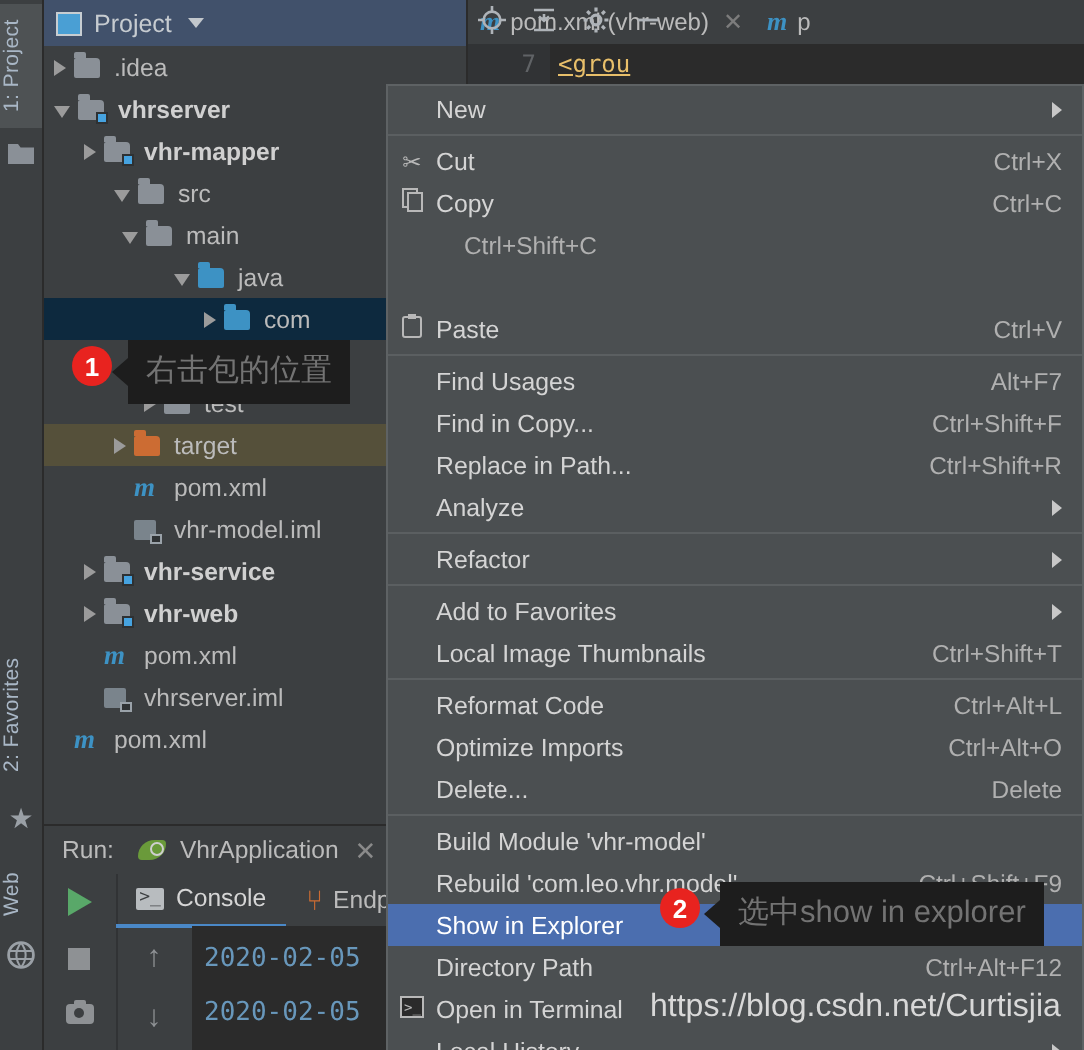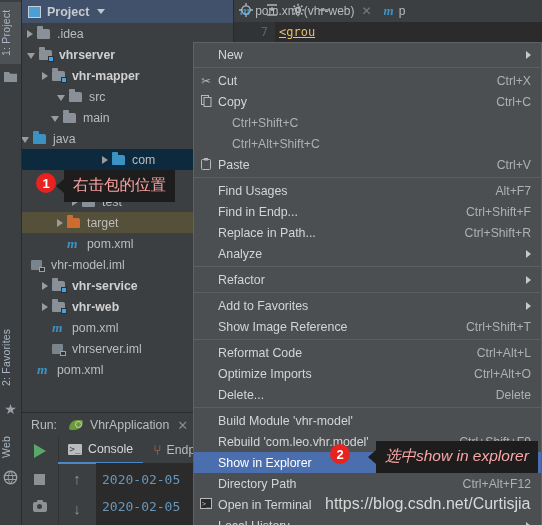--- a/index.html
+++ b/index.html
@@ -47,21 +47,20 @@
     width: 212px; height: 412px;
     background: #3c3f41;
     border-right: 1px solid #2b2b2b;
   }
   .proj-header {
     position: absolute; left: 0; top: 0; right: 0; height: 23px;
     background: #41516b;
     display: flex; align-items: center;
     padding-left: 7px;
     box-sizing: border-box;
-    font-weight: bold;
   }
   .proj-header .sq {
     width: 13px; height: 12px;
     background: #4a9fd4;
     border: 1.5px solid #c7cdd2;
     box-sizing: border-box;
     margin-right: 6px;
   }
   .proj-header .title {
     color: #c6cbd0; font-size: 12.5px;
@@ -243,21 +242,21 @@
     position: absolute; z-index: 70;
     width: 20px; height: 20px; border-radius: 50%;
     background: #e8231f; color: #fff;
     font-size: 13px; font-weight: bold;
     display: flex; align-items: center; justify-content: center;
     font-family: "Liberation Sans", sans-serif;
   }
   .callout {
     position: absolute; z-index: 69;
     background: #1d1d1d;
-    color: #fca5a5;
+    color: #737373;
     font-size: 15.5px;
     padding: 5px 9px 6px 9px;
     white-space: nowrap;
     font-family: "Liberation Sans", sans-serif;
   }
   .callout::before {
     content: ""; position: absolute;
     left: -8px; top: 50%; transform: translateY(-50%);
     border-top: 7px solid transparent;
     border-bottom: 7px solid transparent;
@@ -455,28 +454,28 @@
           </span>
           <span class="bold">vhr-mapper</span>
         </div>
         <div class="row" style="padding-left: 36px;">
           <span class="arrow down"></span>
           <span class="ico">
             <span class="folder"></span>
           </span>
           <span>src</span>
         </div>
-        <div class="row" style="padding-left: 30px;">
+        <div class="row" style="padding-left: 40px;">
           <span class="arrow down"></span>
           <span class="ico">
             <span class="folder"></span>
           </span>
           <span>main</span>
         </div>
-        <div class="row" style="">
+        <div class="row" style="padding-left: 66px;">
           <span class="arrow down"></span>
           <span class="ico">
             <span class="folder blue"></span>
           </span>
           <span>java</span>
         </div>
         <div class="row sel" style="padding-left: 81px;">
           <span class="arrow right"></span>
           <span class="ico">
             <span class="folder blue"></span>
@@ -510,21 +509,21 @@
           </span>
           <span>target</span>
         </div>
         <div class="row" style="padding-left: 36px;">
           <span class="arrow none"></span>
           <span class="ico">
             <span class="m-ico">m</span>
           </span>
           <span>pom.xml</span>
         </div>
-        <div class="row" style="">
+        <div class="row" style="padding-left: 36px;">
           <span class="arrow none"></span>
           <span class="ico">
             <span class="iml-ico"></span>
           </span>
           <span>vhr-model.iml</span>
         </div>
         <div class="row" style="padding-left: 21px;">
           <span class="arrow right"></span>
           <span class="ico">
             <span class="folder"></span>
@@ -651,39 +650,38 @@
           </svg></span>
         <span class="mi-label">Copy</span>
         <span class="mi-key">Ctrl+C</span>
       </div>
       <div class="mi">
         <span class="mi-ico"></span>
         <span class="mi-key">Ctrl+Shift+C</span>
       </div>
       <div class="mi">
         <span class="mi-ico"></span>
-        <span class="mi-key">Ctrl+Alt+Shift+C</span>
       </div>
       <div class="mi">
         <span class="mi-ico"><svg width="10" height="12" viewBox="0 0 10 12">
             <rect x="0.5" y="1.5" width="9" height="10" rx="1" fill="none" stroke="#b8b8b8"></rect>
             <rect x="3" y="0" width="4" height="2.5" fill="#b8b8b8"></rect>
           </svg></span>
         <span class="mi-label">Paste</span>
         <span class="mi-key">Ctrl+V</span>
       </div>
       <div class="msep"></div>
       <div class="mi">
         <span class="mi-ico"></span>
         <span class="mi-label">Find Usages</span>
         <span class="mi-key">Alt+F7</span>
       </div>
       <div class="mi">
         <span class="mi-ico"></span>
-        <span class="mi-label">Find in Endp...</span>
+        <span class="mi-label">Find in Copy...</span>
         <span class="mi-key">Ctrl+Shift+F</span>
       </div>
       <div class="mi">
         <span class="mi-ico"></span>
         <span class="mi-label">Replace in Path...</span>
         <span class="mi-key">Ctrl+Shift+R</span>
       </div>
       <div class="mi">
         <span class="mi-ico"></span>
         <span class="mi-label">Analyze</span>
@@ -696,21 +694,21 @@
         <span class="submark"></span>
       </div>
       <div class="msep"></div>
       <div class="mi">
         <span class="mi-ico"></span>
         <span class="mi-label">Add to Favorites</span>
         <span class="submark"></span>
       </div>
       <div class="mi">
         <span class="mi-ico"></span>
-        <span class="mi-label">Show Image Reference</span>
+        <span class="mi-label">Local Image Thumbnails</span>
         <span class="mi-key">Ctrl+Shift+T</span>
       </div>
       <div class="msep"></div>
       <div class="mi">
         <span class="mi-ico"></span>
         <span class="mi-label">Reformat Code</span>
         <span class="mi-key">Ctrl+Alt+L</span>
       </div>
       <div class="mi">
         <span class="mi-ico"></span>
@@ -752,17 +750,17 @@
         <span class="mi-ico"></span>
         <span class="mi-label">Local History</span>
         <span class="submark"></span>
       </div>
     </div>
 
   <div class="badge-num" style="left:36px; top:173px;">1</div>
   <div class="callout" style="left:64px; top:170px;">右击包的位置</div>
 
   <div class="badge-num" style="left:330px; top:444px;">2</div>
-  <div class="callout" style="left:376px; top:441px;font-style:italic;">选中show in explorer</div>
+  <div class="callout" style="left:360px; top:441px;">选中show in explorer</div>
 
   <div class="watermark" style="left:325px; top:495px;">https://blog.csdn.net/Curtisjia</div>
 
 </div>
 
 </body></html>

